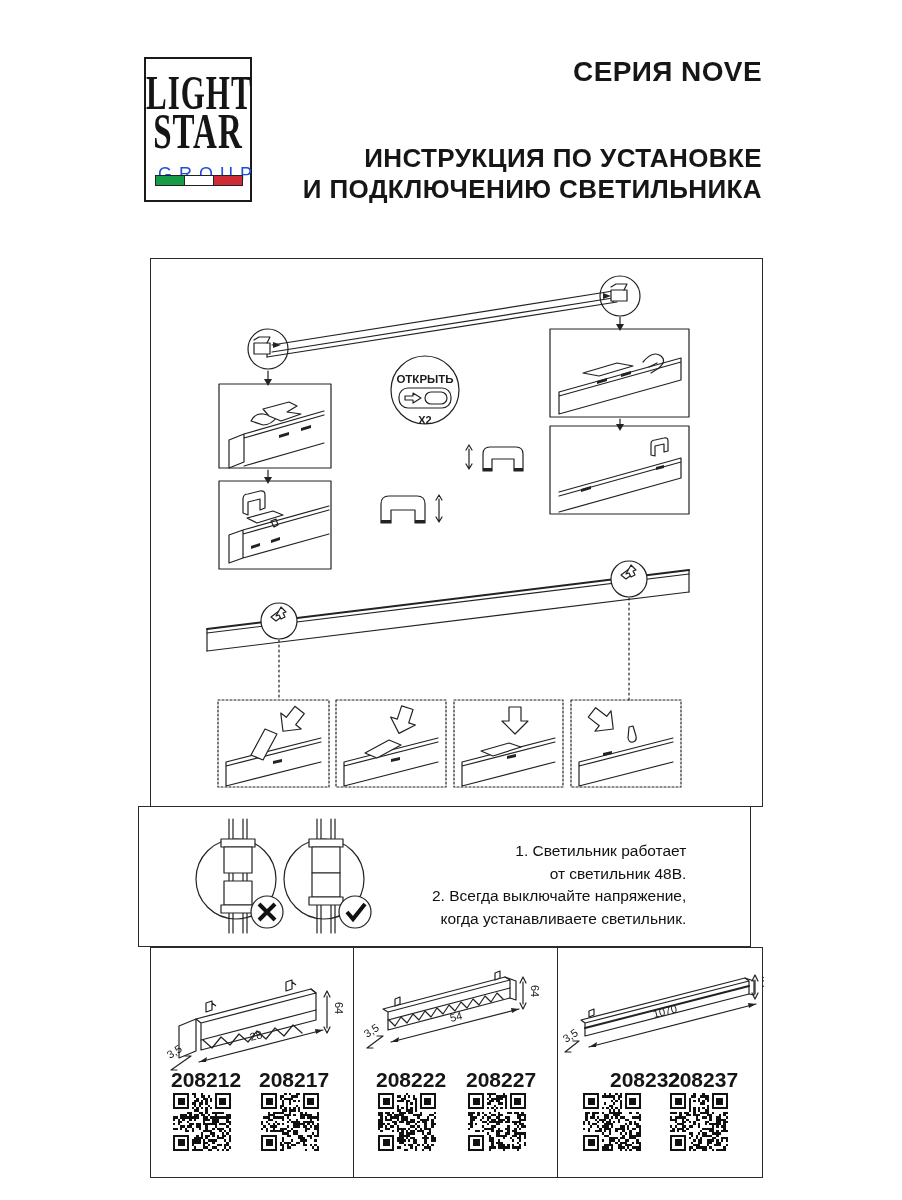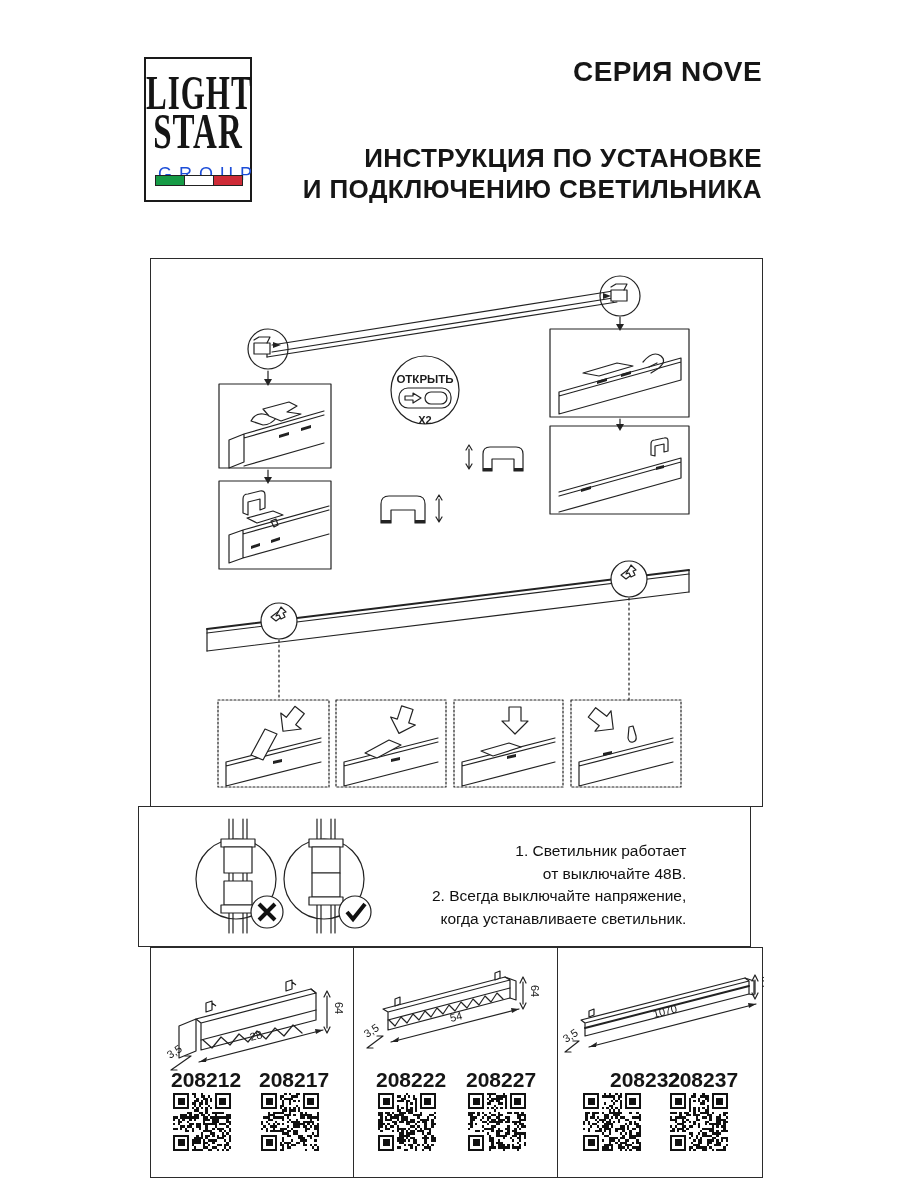--- a/index.html
+++ b/index.html
@@ -238,21 +238,21 @@
           <rect class="fillw" x="170" y="90" width="34" height="8"></rect>
         </g>
         <g>
           <circle class="fillw" cx="216" cy="105" r="16"></circle>
           <path stroke="#111" stroke-width="4" fill="none" d="M208,105 l6,7 l12,-15"></path>
         </g>
       </g>
     </svg>
     <div class="notes-text">
       <div>1. Светильник работает</div>
-      <div>от выключайте 48В.</div>
+      <div>от светильник 48В.</div>
       <div>2. Всегда выключайте напряжение,</div>
       <div>когда устанавливаете светильник.</div>
     </div>
   </div>
 
   <div class="frame" style="left:150px;top:947px;width:613px;height:231px;">
     <div class="panel-sep" style="left:202px;"></div>
     <div class="panel-sep" style="left:406px;"></div>
 
     <div class="abs" style="left:0;top:0;width:202px;height:228px;">

